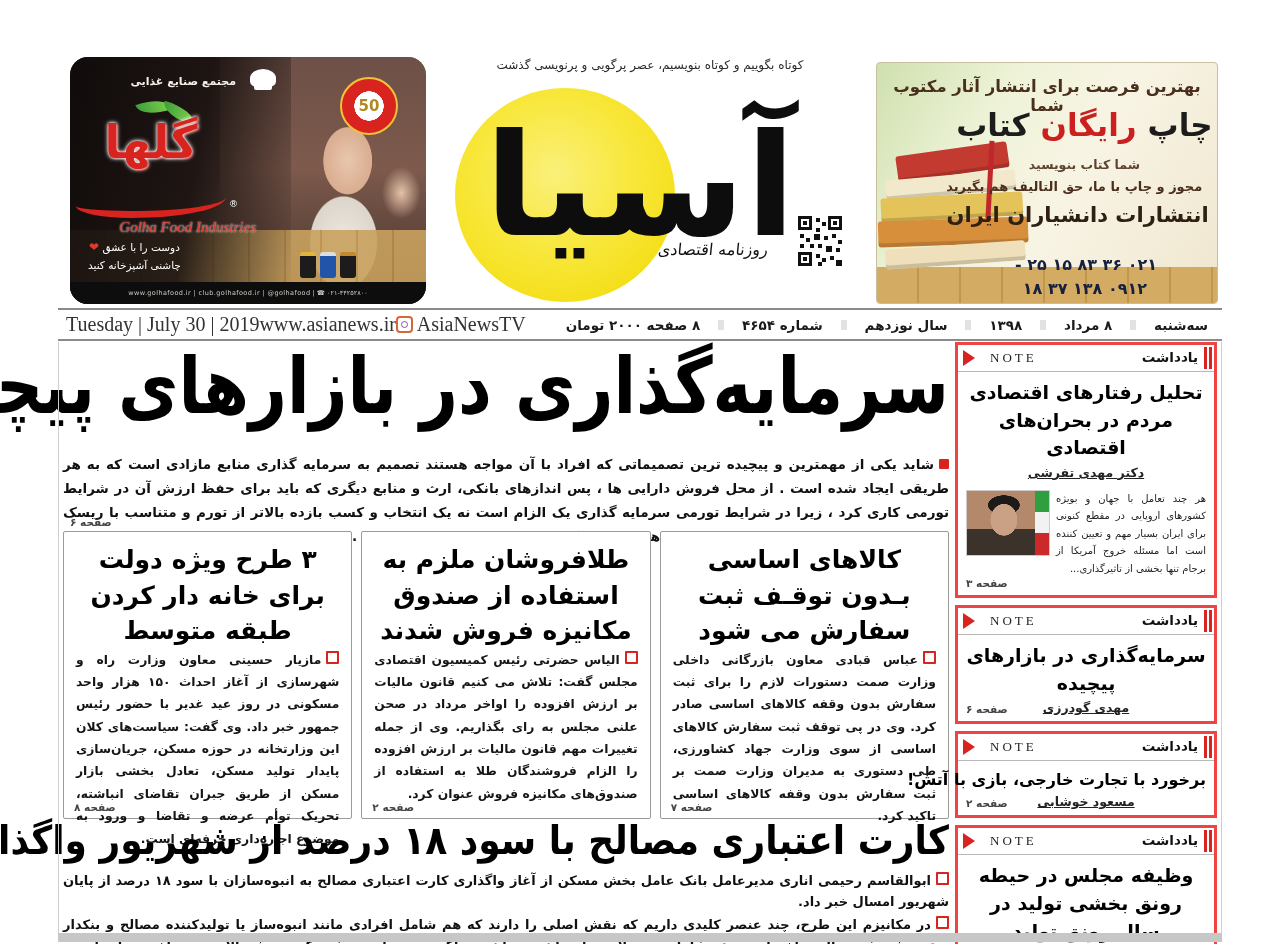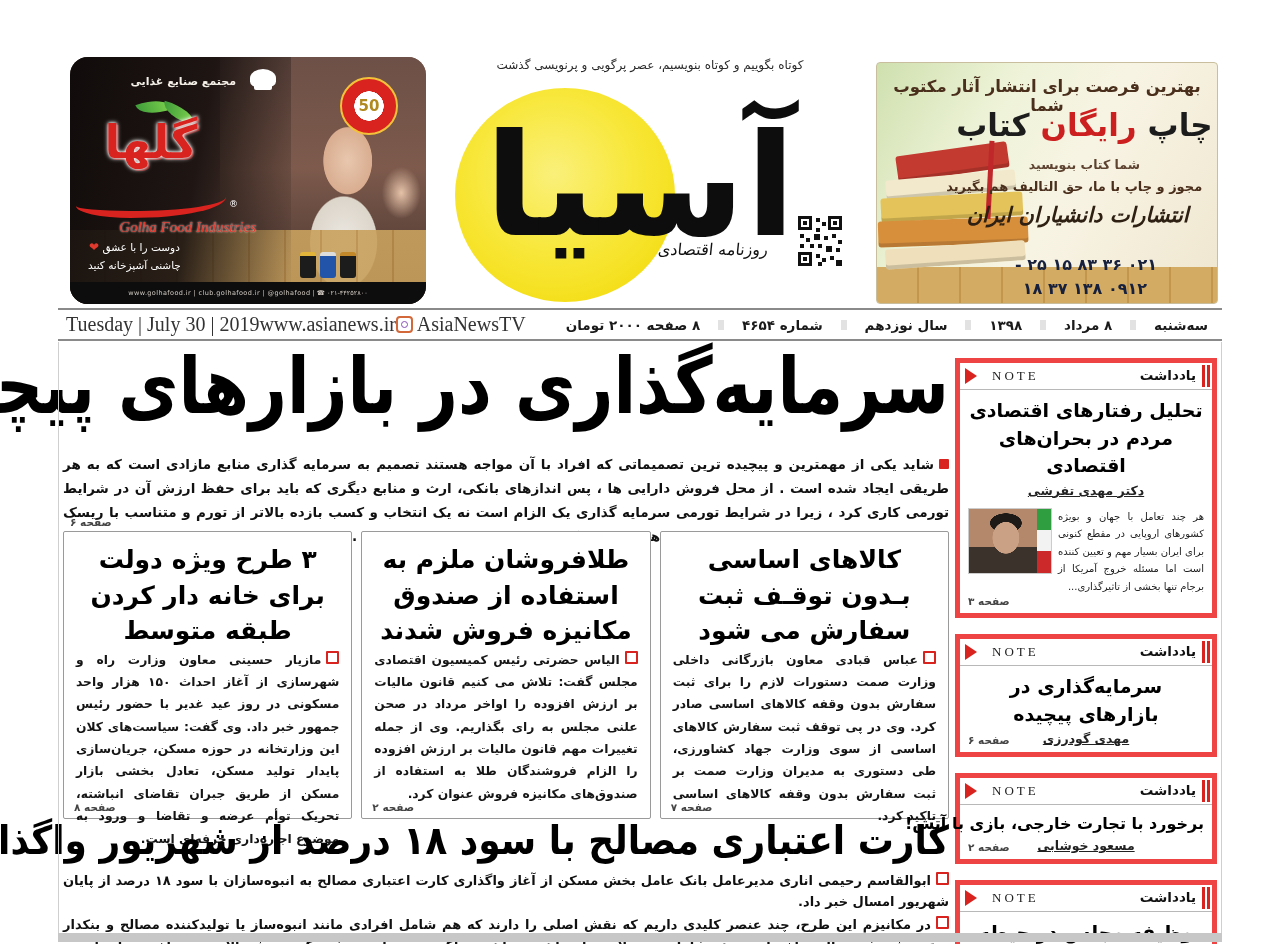--- a/index.html
+++ b/index.html
@@ -49,21 +49,21 @@
   .asia-qr{position:absolute;left:367px;top:165px;}
 
   .book-ad{position:absolute;left:876px;top:62px;width:340px;height:240px;border-radius:4px;overflow:hidden;
     border:1px solid #c9bf9f;direction:rtl;
     background:linear-gradient(120deg,#cfe0ae 0%,#eef3d8 30%,#f8f4e4 55%,#efe6cf 100%);}
   .book-l1{position:absolute;right:0;top:14px;width:100%;text-align:center;font-size:16.5px;font-weight:bold;color:#4a2f1d;}
   .book-l2{position:absolute;right:0;top:44px;width:78%;text-align:center;font-size:31px;font-weight:900;color:#1c1c1c;}
   .book-l2 .red{color:#cc1f1f;}
   .book-l3{position:absolute;right:0;top:94px;width:78%;text-align:center;font-size:12.5px;color:#5d4330;font-weight:bold;}
   .book-l4{position:absolute;right:0;top:116px;width:84%;text-align:center;font-size:13px;color:#4a2f1d;font-weight:bold;}
-  .book-l5{position:absolute;right:0;top:140px;width:82%;text-align:center;font-size:21px;font-weight:900;color:#2e2013;font-style:italic;}
+  .book-l5{position:absolute;right:0;top:140px;width:82%;text-align:center;font-size:21px;font-weight:900;color:#2e2013;}
   .book-phone1{position:absolute;right:60px;top:192px;font-size:16px;font-weight:900;color:#17203d;letter-spacing:1px;}
   .book-phone2{position:absolute;right:70px;top:216px;font-size:16px;font-weight:900;color:#17203d;letter-spacing:1px;}
   .book-stack{position:absolute;left:-6px;bottom:18px;width:160px;height:150px;transform:rotate(-3deg);}
   .book{position:absolute;border-radius:3px;box-shadow:inset 0 -4px 0 rgba(0,0,0,.15);}
   .bookmark{position:absolute;width:5px;height:78px;background:#c0272b;left:118px;top:8px;transform:rotate(6deg);}
   .table-strip{position:absolute;left:0;bottom:0;width:100%;height:36px;
     background:repeating-linear-gradient(90deg,#d3ab62 0 40px,#c2964c 40px 42px);}
 
   
   .dateline{position:absolute;left:58px;top:308px;width:1164px;height:29px;border-top:2px solid #8a8a8a;border-bottom:2px solid #8a8a8a;
@@ -92,21 +92,21 @@
   .sbox-pref{position:absolute;left:10px;bottom:5px;}
 
   .bottom-story{position:absolute;left:63px;top:820px;width:886px;direction:rtl;}
   .bottom-head{text-align:center;font-size:36px;font-weight:900;color:#000;transform:scaleY(1.1);margin-bottom:9px;white-space:nowrap;}
   .bottom-body{font-size:13px;font-weight:bold;text-align:justify;line-height:1.62;color:#111;}
   .bottom-body p{margin:0 0 2px;}
   .bottom-body p:last-child{text-align:justify;text-align-last:center;}
 
   
   .sidebar{position:absolute;left:955px;top:342px;width:262px;}
-  .note{border:5px solid #ef4444;margin-bottom:7px;position:relative;background:#fff;margin-top:16px;}
+  .note{border:3px solid #ef4444;margin-bottom:7px;position:relative;background:#fff;}
   .note-header{position:relative;height:26px;border-bottom:1px solid #b8b8b8;}
   .note-tri{position:absolute;left:5px;top:5px;width:0;height:0;border-top:8px solid transparent;border-bottom:8px solid transparent;border-left:12px solid #d8231f;}
   .note-en{position:absolute;left:32px;top:5px;font-family:"Liberation Serif",serif;font-size:13px;letter-spacing:3px;color:#222;}
   .note-fa{position:absolute;right:16px;top:4px;font-size:13.5px;font-weight:900;color:#111;}
   .note-bars{position:absolute;right:2px;top:2px;height:22px;width:8px;
     background:linear-gradient(90deg,#d8231f 0 3px,#fff 3px 5px,#d8231f 5px 8px);}
   .note-title{text-align:center;direction:rtl;font-size:19px;font-weight:900;line-height:1.45;color:#000;padding:7px 8px 2px;}
   .note:nth-child(3) .note-title{font-size:16px;white-space:nowrap;}
   .note-author{text-align:center;direction:rtl;font-size:12.5px;font-weight:bold;color:#222;text-decoration:underline;padding:1px 0 6px;}
   .note-pref{position:absolute;left:8px;bottom:6px;}

